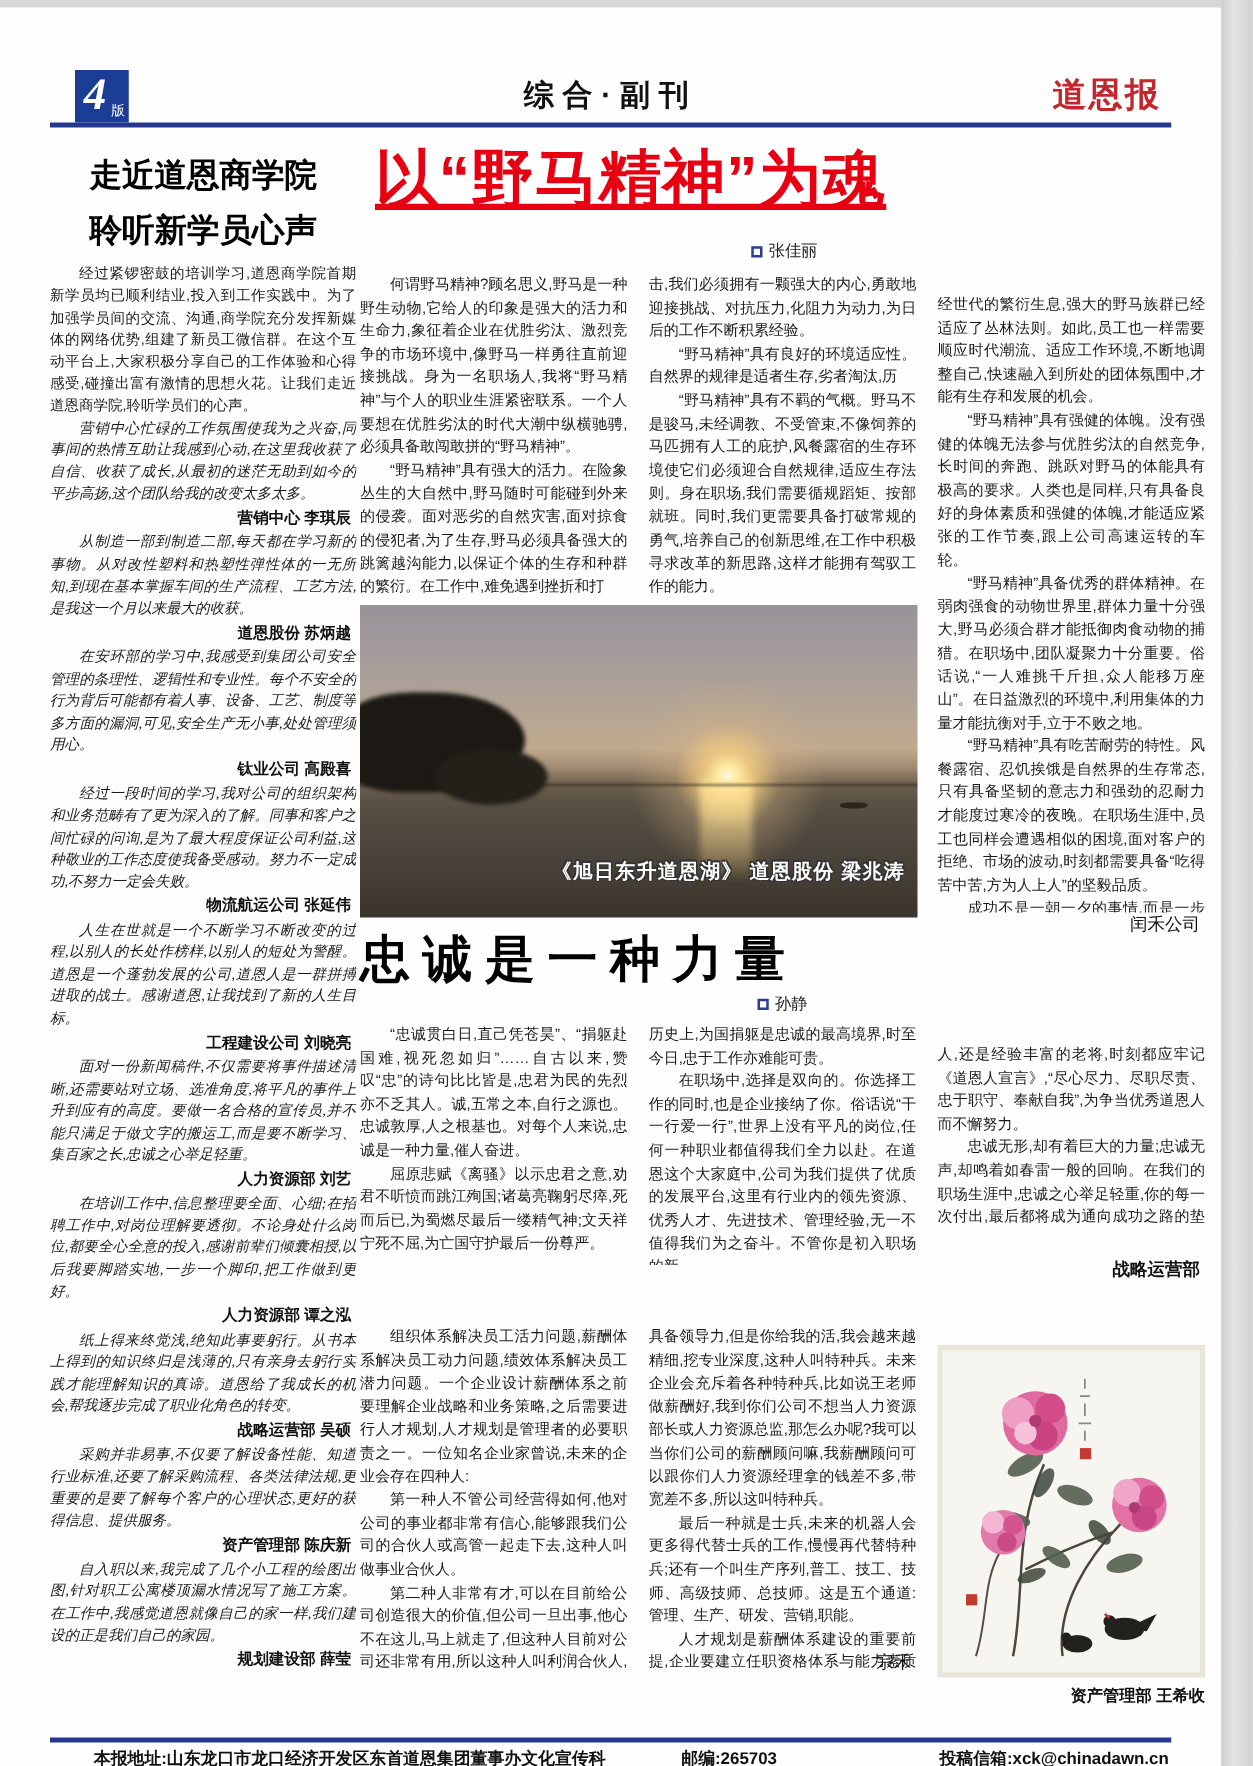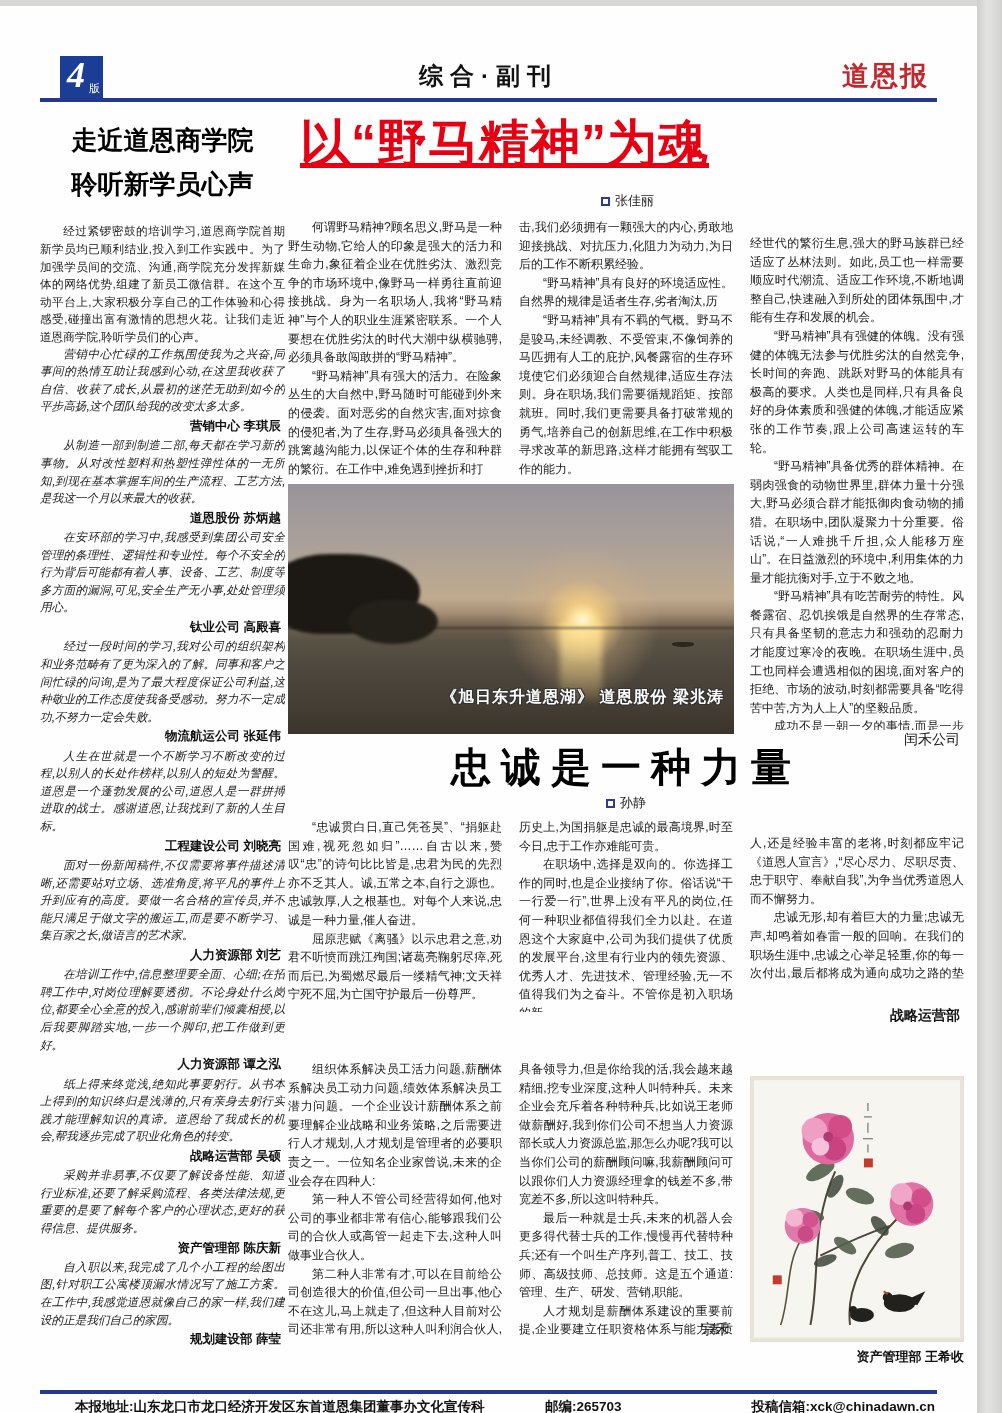--- a/index.html
+++ b/index.html
@@ -21,21 +21,21 @@
   .bodytext p { font-size:12px; line-height:1.55; text-align:justify; color:#1a1a1a; text-indent:2em; }
   .bodytext p.cont { text-indent:0; }
   .sign { text-align:right; font-weight:bold; font-size:14px; color:#111; padding-right:4px; line-height:1.7; }
   .sign.plain { font-weight:normal; }
   .byline { position:absolute; text-align:center; font-size:13px; color:#222; }
   .byline .sq { display:inline-block; width:9px; height:9px; border:2px solid #2a3c96; margin-right:5px; vertical-align:-1px; }
 
   
   .left-col { position:absolute; left:40px; top:112px; width:245px; }
   .left-headline { text-align:center; font-size:26px; font-weight:bold; color:#000; line-height:1.7; }
-  .left-body { margin-top:16px; height:1150px; overflow:hidden; }
+  .left-body { margin-top:4px; height:1150px; overflow:hidden; }
   .left-body p { font-size:11.6px; line-height:1.52; text-align:justify; text-indent:2em; color:#1a1a1a; }
   .left-body p.entry { font-family:"Liberation Serif",serif; font-style:italic; }
   .left-body .sign { font-size:12.5px; }
 
   
   .art1-title { position:absolute; left:300px; top:104px; width:655px; text-align:left; color:#e60012; font-size:50px; font-weight:bold; letter-spacing:1px;text-decoration:underline; }
   .art1-byline { left:300px; top:186px; width:655px; }
   .art1 { position:absolute; left:288px; top:212px; width:676px; height:518px; }
   .col { position:absolute; top:0; width:214px; }
   .c1 { left:0; } .c2 { left:231px; } .c3 { left:462px;margin-top:16px; }
@@ -52,21 +52,21 @@
   }
   .photo .glow { position:absolute; left:61%; top:56%; width:42px; height:78px; background:linear-gradient(180deg,rgba(255,228,150,.85),rgba(255,200,110,.1)); filter:blur(3px); }
   .photo .tree1 { position:absolute; left:-18px; top:28%; width:150px; height:80px; background:#1c1914; border-radius:45% 55% 60% 40%; filter:blur(1.5px); }
   .photo .tree2 { position:absolute; left:60px; top:46%; width:90px; height:45px; background:#23201a; border-radius:50%; filter:blur(1.5px); }
   .photo .boat { position:absolute; left:86%; top:63%; width:22px; height:5px; background:#2a251d; border-radius:40% 40% 60% 60%; }
   .photo .shoreline { position:absolute; left:0; top:57%; width:100%; height:2px; background:rgba(40,35,28,.55); filter:blur(1px); }
   .photo-caption { position:absolute; right:10px; bottom:26px; font-size:16px; font-weight:bold; color:#fff;
     text-shadow:1px 1px 0 #333, -1px 1px 0 #333, 1px -1px 0 #333, -1px -1px 0 #333; letter-spacing:1px; }
 
   
-  .art2-title { position:absolute; left:288px; top:734px; width:676px; text-align:center; font-size:40px; font-weight:bold; color:#000; letter-spacing:10px; }
+  .art2-title { position:absolute; left:288px; top:734px; width:676px; font-size:40px; font-weight:bold; color:#000; letter-spacing:10px; }
   .art2-byline { left:288px; top:788px; width:676px; }
   .art2 { position:absolute; left:288px; top:812px; width:676px; height:194px; }
   .art2 .coltext { height:194px; overflow:hidden; }
   .art2 .c3 .coltext { height:150px; }
   .art2 .c3 .sign { position:absolute; right:0; bottom:0; left:0; }
   .art2 .c3 { height:194px; }
 
   
   .art3-title { position:absolute; left:288px; top:1004px; width:676px; text-align:center; font-size:38px; font-weight:bold; color:#000; letter-spacing:2px; }
   .art3 { position:absolute; left:288px; top:1054px; width:676px; height:296px; }
@@ -105,21 +105,21 @@
       <p class="entry">营销中心忙碌的工作氛围使我为之兴奋,同事间的热情互助让我感到心动,在这里我收获了自信、收获了成长,从最初的迷茫无助到如今的平步高扬,这个团队给我的改变太多太多。</p>
       <div class="sign">营销中心  李琪辰</div>
       <p class="entry">从制造一部到制造二部,每天都在学习新的事物。从对改性塑料和热塑性弹性体的一无所知,到现在基本掌握车间的生产流程、工艺方法,是我这一个月以来最大的收获。</p>
       <div class="sign">道恩股份  苏炳越</div>
       <p class="entry">在安环部的学习中,我感受到集团公司安全管理的条理性、逻辑性和专业性。每个不安全的行为背后可能都有着人事、设备、工艺、制度等多方面的漏洞,可见,安全生产无小事,处处管理须用心。</p>
       <div class="sign">钛业公司  高殿喜</div>
       <p class="entry">经过一段时间的学习,我对公司的组织架构和业务范畴有了更为深入的了解。同事和客户之间忙碌的问询,是为了最大程度保证公司利益,这种敬业的工作态度使我备受感动。努力不一定成功,不努力一定会失败。</p>
       <div class="sign">物流航运公司  张延伟</div>
       <p class="entry">人生在世就是一个不断学习不断改变的过程,以别人的长处作榜样,以别人的短处为警醒。道恩是一个蓬勃发展的公司,道恩人是一群拼搏进取的战士。感谢道恩,让我找到了新的人生目标。</p>
       <div class="sign">工程建设公司  刘晓亮</div>
-      <p class="entry">面对一份新闻稿件,不仅需要将事件描述清晰,还需要站对立场、选准角度,将平凡的事件上升到应有的高度。要做一名合格的宣传员,并不能只满足于做文字的搬运工,而是要不断学习、集百家之长,做语言的艺术家。</p>
+      <p class="entry">面对一份新闻稿件,不仅需要将事件描述清晰,还需要站对立场、选准角度,将平凡的事件上升到应有的高度。要做一名合格的宣传员,并不能只满足于做文字的搬运工,而是要不断学习、集百家之长,忠诚之心举足轻重。</p>
       <div class="sign">人力资源部  刘艺</div>
       <p class="entry">在培训工作中,信息整理要全面、心细;在招聘工作中,对岗位理解要透彻。不论身处什么岗位,都要全心全意的投入,感谢前辈们倾囊相授,以后我要脚踏实地,一步一个脚印,把工作做到更好。</p>
       <div class="sign">人力资源部  谭之泓</div>
       <p class="entry">纸上得来终觉浅,绝知此事要躬行。从书本上得到的知识终归是浅薄的,只有亲身去躬行实践才能理解知识的真谛。道恩给了我成长的机会,帮我逐步完成了职业化角色的转变。</p>
       <div class="sign">战略运营部  吴硕</div>
       <p class="entry">采购并非易事,不仅要了解设备性能、知道行业标准,还要了解采购流程、各类法律法规,更重要的是要了解每个客户的心理状态,更好的获得信息、提供服务。</p>
       <div class="sign">资产管理部  陈庆新</div>
       <p class="entry">自入职以来,我完成了几个小工程的绘图出图,针对职工公寓楼顶漏水情况写了施工方案。在工作中,我感觉道恩就像自己的家一样,我们建设的正是我们自己的家园。</p>
       <div class="sign">规划建设部  薛莹</div>
     </div>

